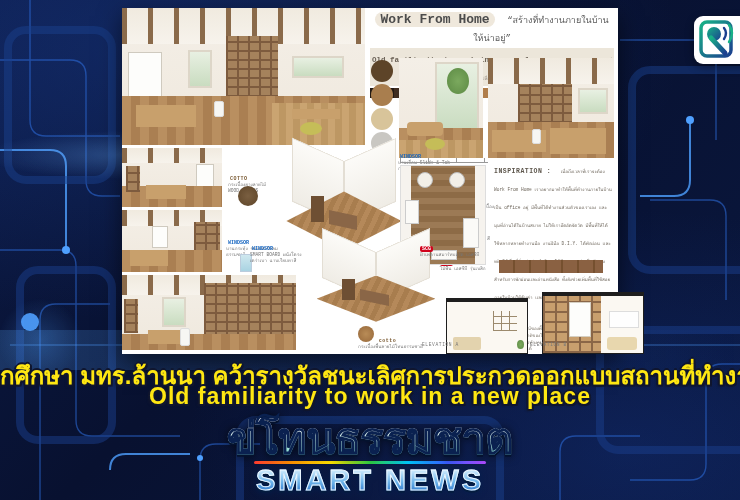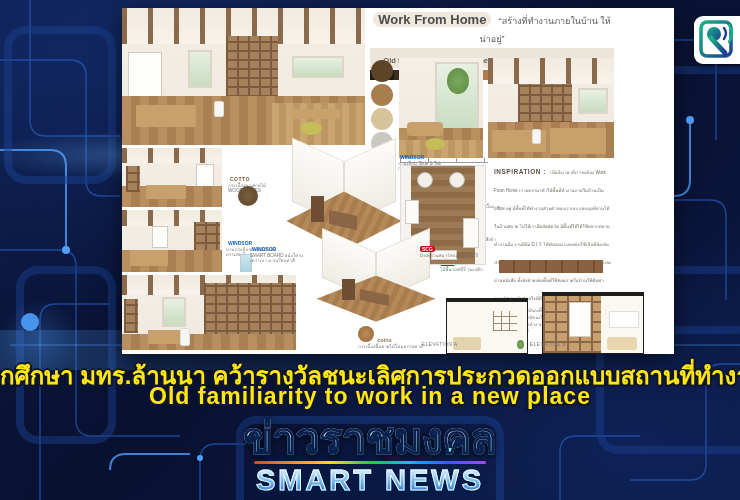--- a/index.html
+++ b/index.html
@@ -12,22 +12,22 @@
   .page *{box-sizing:border-box;}
   svg.circuit{position:absolute;inset:0;}
   .glow-a{position:absolute;left:-40px;top:120px;width:420px;height:70px;
     background:radial-gradient(50% 50% at 40% 50%, rgba(110,180,255,.30), transparent 70%);}
   .glow-b{position:absolute;left:0;top:330px;width:740px;height:40px;
     background:linear-gradient(90deg, rgba(90,170,255,.22), rgba(60,130,240,.10) 60%, transparent);}
   .glow-c{position:absolute;left:-20px;top:280px;width:120px;height:120px;
     background:radial-gradient(50% 50%, rgba(80,160,255,.25), transparent 70%);}
 
   
-  .board{position:absolute;left:122px;top:8px;width:552px;height:346px;background:#fff;
-    box-shadow:0 8px 22px rgba(0,0,0,.55);}
+  .board{position:absolute;left:122px;top:8px;width:496px;height:346px;background:#fff;
+    box-shadow:0 8px 22px rgba(0,0,0,.55);font-family:Liberation Mono, monospace;}
   .board .abs{position:absolute;}
   .photo{position:absolute;background:linear-gradient(#f4efe7,#efe8dd);overflow:hidden;}
   .beams{position:absolute;top:0;left:0;right:0;height:26%;
     background:repeating-linear-gradient(90deg,#8a6a4a 0 5px,rgba(0,0,0,0) 5px 26px),linear-gradient(#f0eadf,#f7f3ec);}
   .floorb{position:absolute;bottom:0;left:0;right:0;height:36%;
     background:repeating-linear-gradient(90deg,#b98f60 0 9px,#aa7f52 9px 18px);}
   .platform{position:absolute;background:repeating-linear-gradient(90deg,#caa471 0 7px,#bd9763 7px 14px);}
   .windowp{position:absolute;background:linear-gradient(#e8f0e2,#c9dcc0);border:2px solid #ddd6c8;}
   .shelfu{position:absolute;background:
     repeating-linear-gradient(0deg,#7d5b3e 0 2px,rgba(0,0,0,0) 2px 9px),
@@ -389,18 +389,18 @@
       <path d="M12 18 L26 33" stroke="url(#lg1)" stroke-width="5" stroke-linecap="round"></path>
       <path d="M25 8 q4 5 0 11" stroke="#1b3f8f" stroke-width="2.4" fill="none" stroke-linecap="round"></path>
       <path d="M30 5 q6 8 0 17" stroke="#18b287" stroke-width="2.4" fill="none" stroke-linecap="round"></path>
     </svg>
   </aside>
 
   <div class="hl1">กศึกษา มทร.ล้านนา   คว้ารางวัลชนะเลิศการประกวดออกแบบสถานที่ทำงานภายในบ้าน</div>
   <div class="hl2">Old  familiarity  to  work  in  a  new  place</div>
 
   <div class="banner">
-    <div class="ban-th">ข่าวราชมงคล</div>
+    <div class="ban-th">ข่โทนธรรมชาต</div>
     <div class="divider" style="background: linear-gradient(90deg, rgb(255, 59, 48), rgb(255, 149, 0), rgb(255, 228, 0), rgb(46, 204, 64), rgb(0, 200, 255), rgb(59, 91, 255), rgb(177, 75, 255));"></div>
     <div class="ban-en">SMART NEWS</div>
   </div>
 
 </div>
 
 </body></html>

